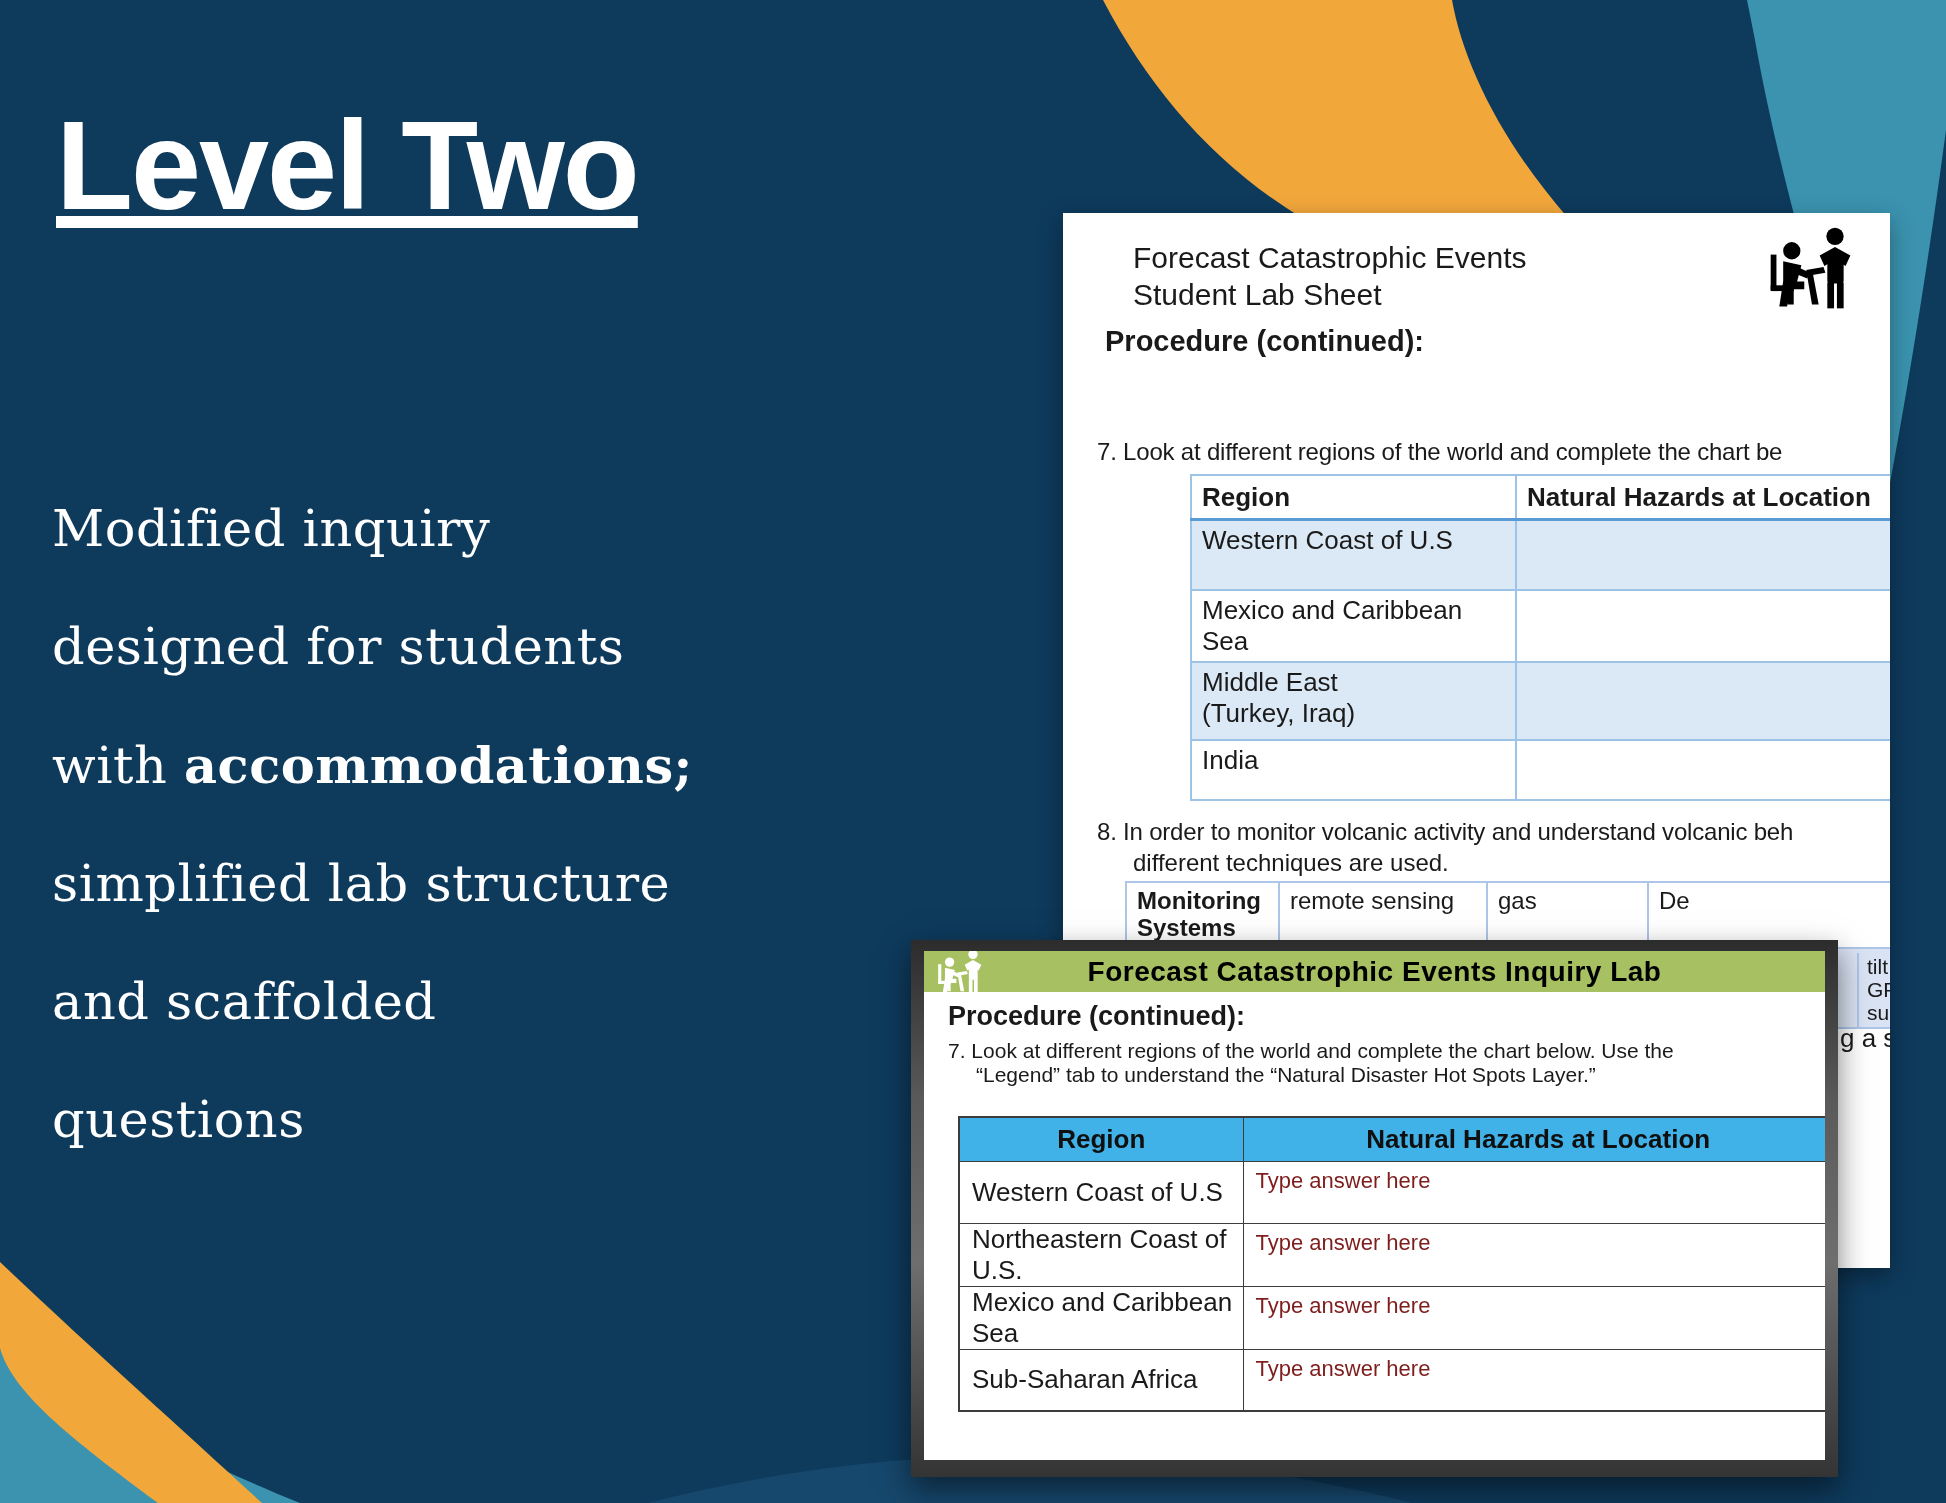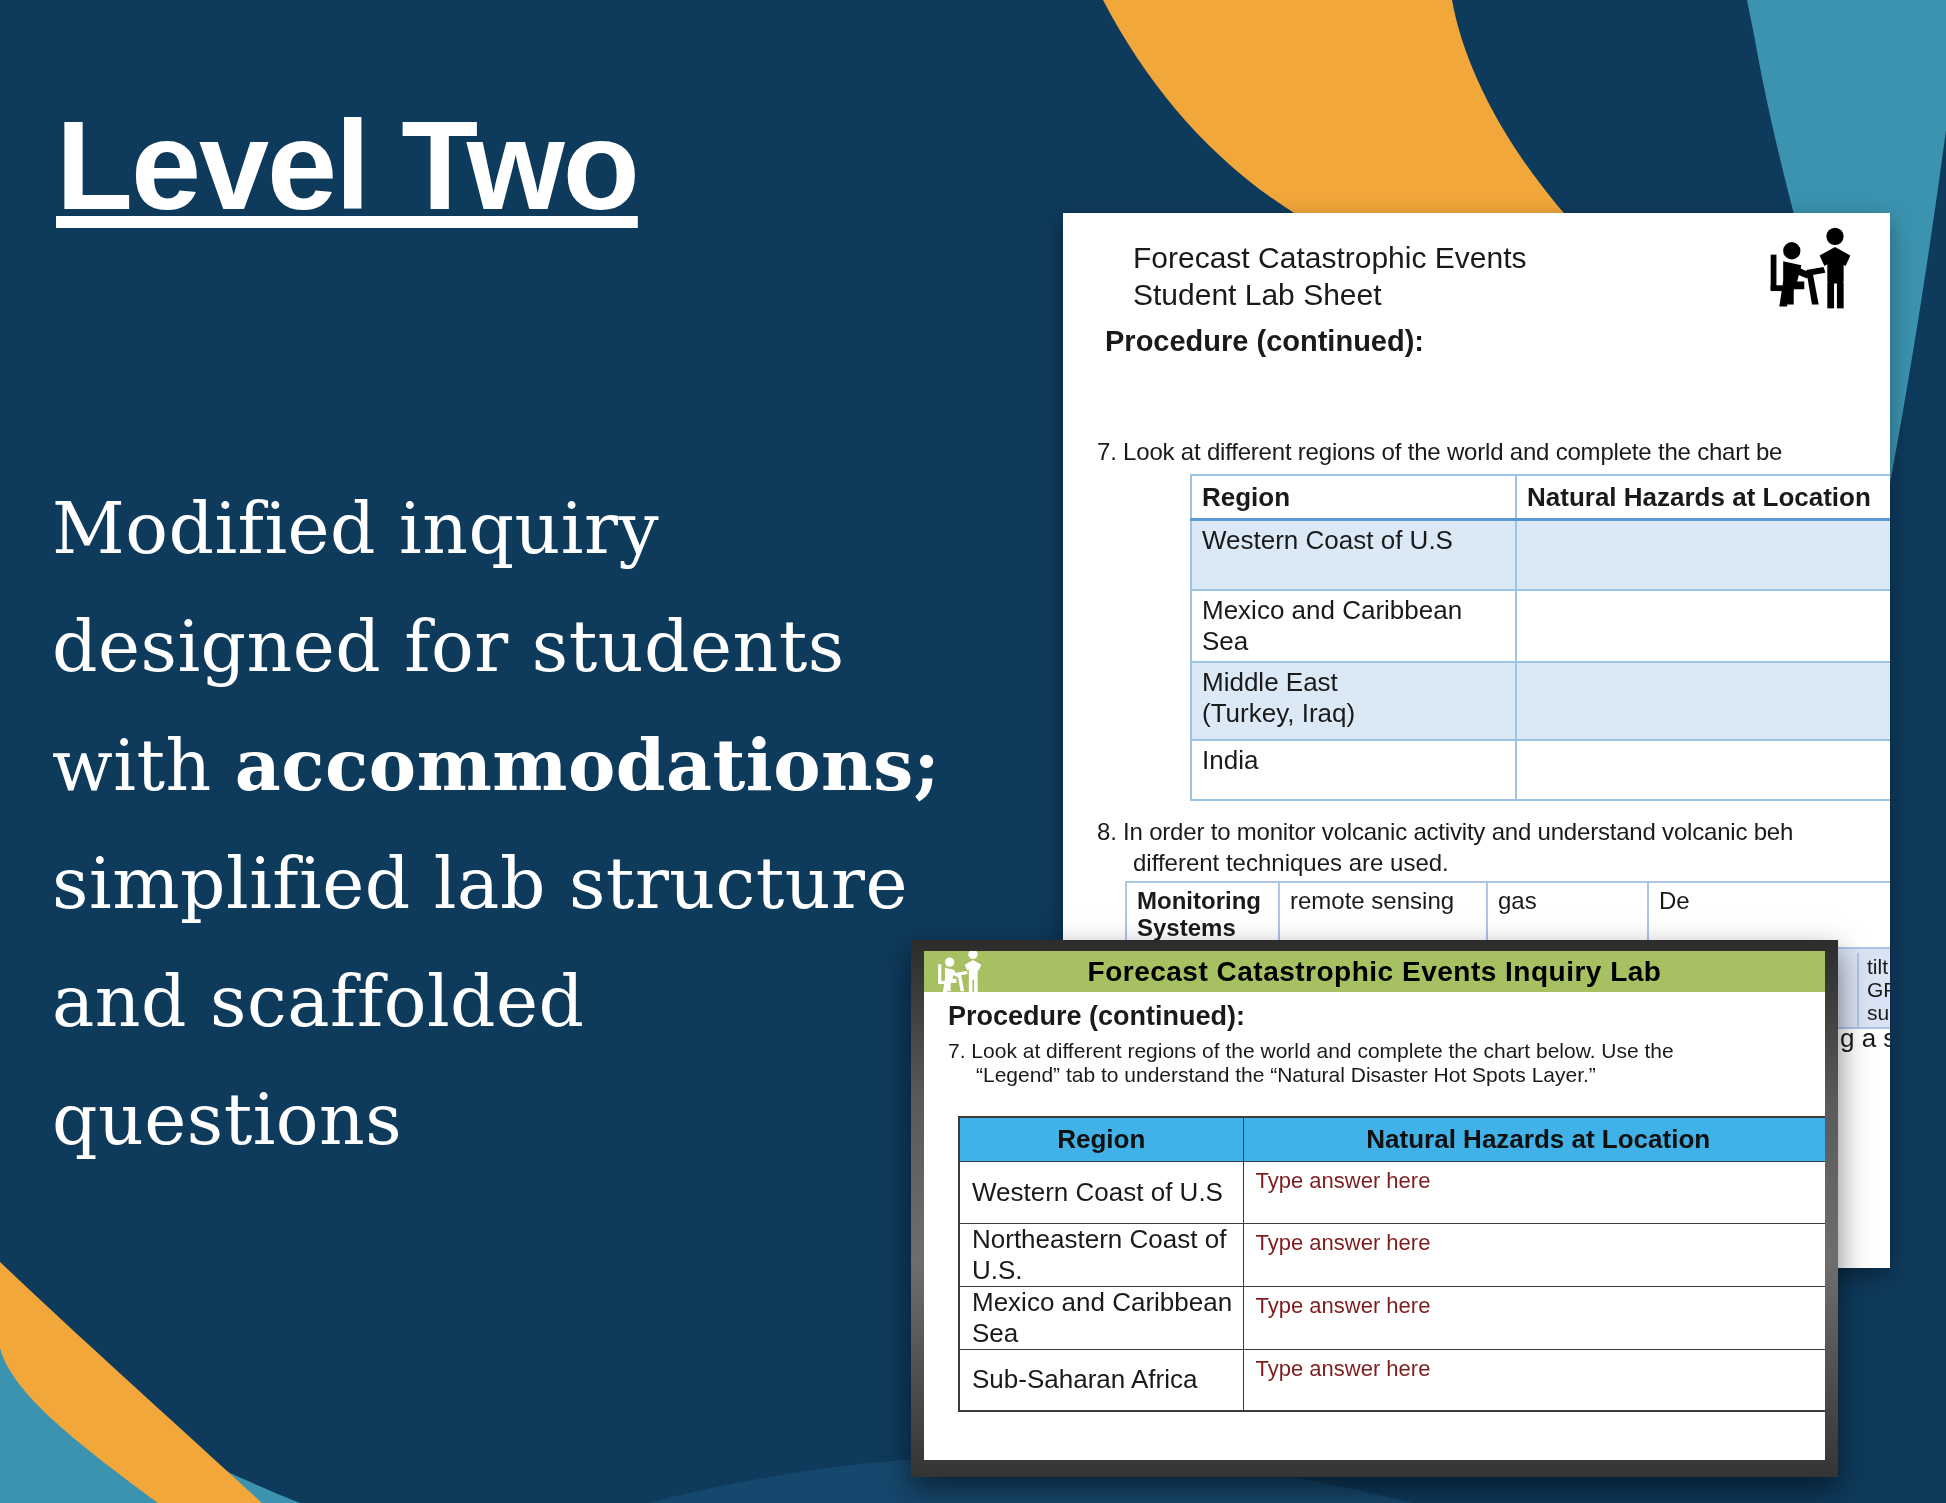--- a/index.html
+++ b/index.html
@@ -5,21 +5,21 @@
   html,body{margin:0;padding:0;background:#0e3a5c;}
   .slide{position:relative;width:1946px;height:1503px;overflow:hidden;
          background:#0e3a5c;font-family:"Liberation Sans",sans-serif;}
   .bg{position:absolute;left:0;top:0;z-index:0;}
 
   
   .slide-title{position:absolute;left:56px;top:100px;z-index:1;color:#fff;
     font-family:"Liberation Sans",sans-serif;font-weight:900;font-size:126px;
     letter-spacing:-2px;line-height:1.05;text-decoration:underline;}
   .slide-body{position:absolute;left:52px;top:470px;z-index:1;color:#fff;
-    font-family:"DejaVu Serif","Liberation Serif",serif;font-size:71px;
+    font-family:"DejaVu Serif","Liberation Serif",serif;font-size:51px;
     line-height:118px;letter-spacing:0.5px;font-weight:400;}
   .slide-body .b{font-weight:900;}
 
   
   .doc1{position:absolute;left:1063px;top:213px;width:827px;height:1055px;
     background:#fff;z-index:2;overflow:hidden;color:#1a1a1a;
     box-shadow:0 8px 22px rgba(0,0,0,.35);}
   .doc1 .d1-title{position:absolute;left:22px;top:26px;font-size:30px;
     font-weight:normal;line-height:37px;white-space:nowrap;margin-left:48px;}
   .doc1 .d1-icon{position:absolute;left:700px;top:12px;color:#000;}

